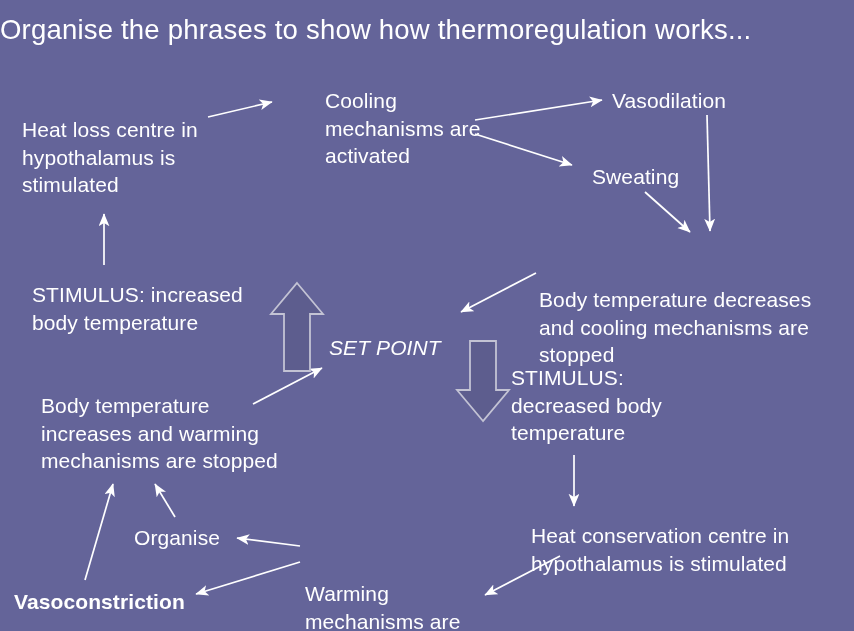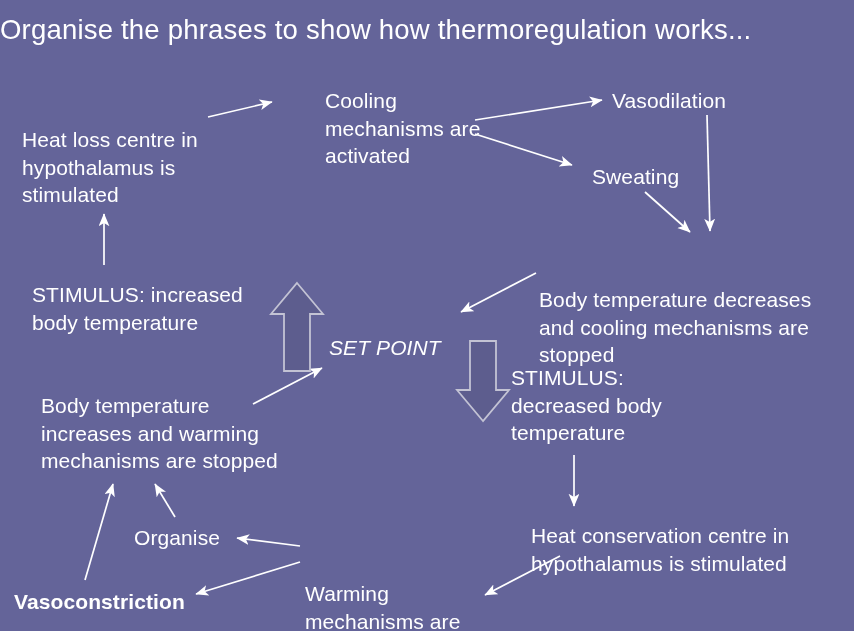--- a/index.html
+++ b/index.html
@@ -83,21 +83,21 @@
 
     <line x1="253" y1="404" x2="322" y2="368" stroke="#ffffff" stroke-width="1.7" marker-end="url(#ah)"></line>
 
     <polygon points="297,283 323,314 310,314 310,371 284,371 284,314 271,314" fill="#5d5d8e" stroke="#c3c3d4" stroke-width="1.8" stroke-linejoin="miter"></polygon>
 
     <polygon points="483,421 457,390 470,390 470,341 496,341 496,390 509,390" fill="#5d5d8e" stroke="#c3c3d4" stroke-width="1.8" stroke-linejoin="miter"></polygon>
   </svg>
 
   <div id="title">Organise the phrases to show how thermoregulation works...</div>
 
-  <div class="label t21" style="left:22px; top:126px; width:230px;">Heat loss centre in
+  <div class="label t21" style="left:22px; top:116px; width:230px;">Heat loss centre in
 hypothalamus is
 stimulated</div>
 
   <div class="label t21" style="left:285px; top:87px; width:190px;margin-left:40px;">Cooling
 mechanisms are
 activated</div>
 
   <div class="label t21" style="left:612px; top:87px; width:180px;">Vasodilation</div>
 
   <div class="label t21" style="left:582px; top:163px; width:140px;margin-left:10px;">Sweating</div>

